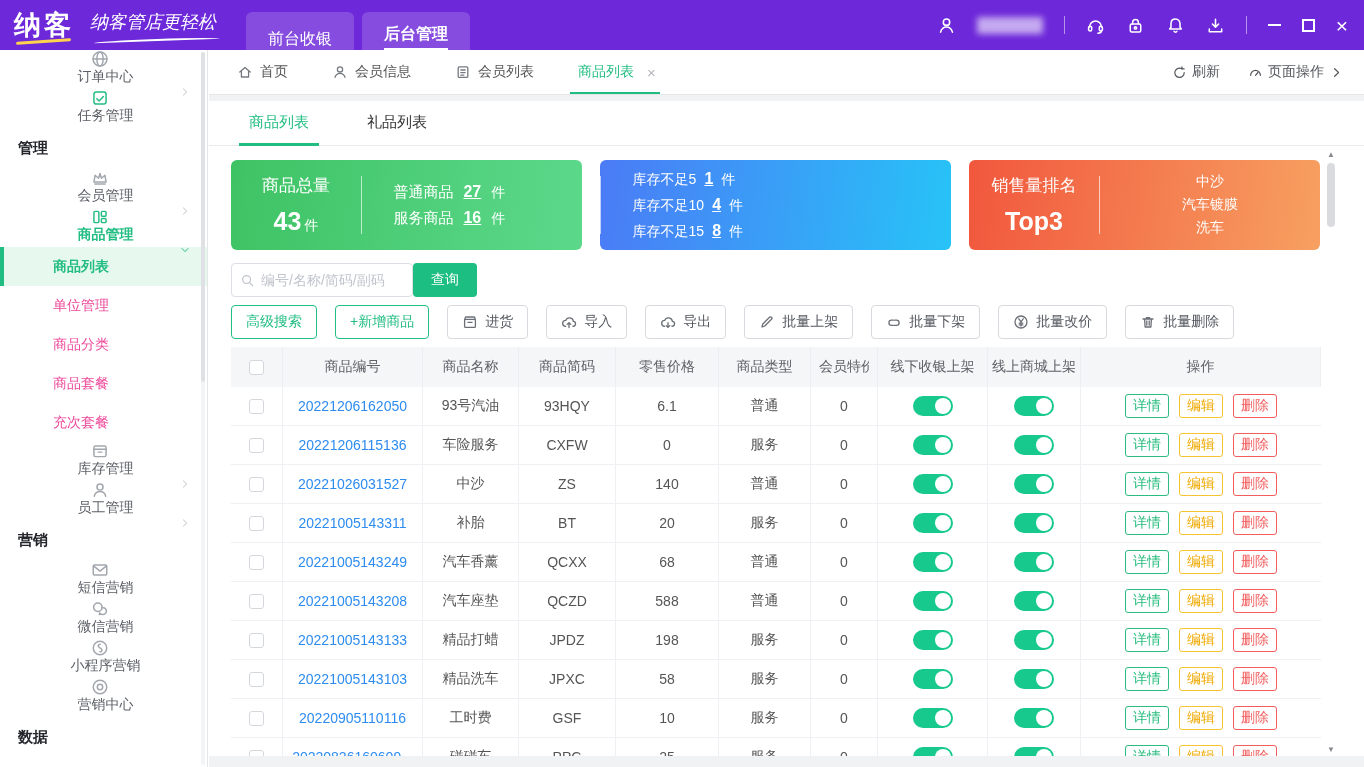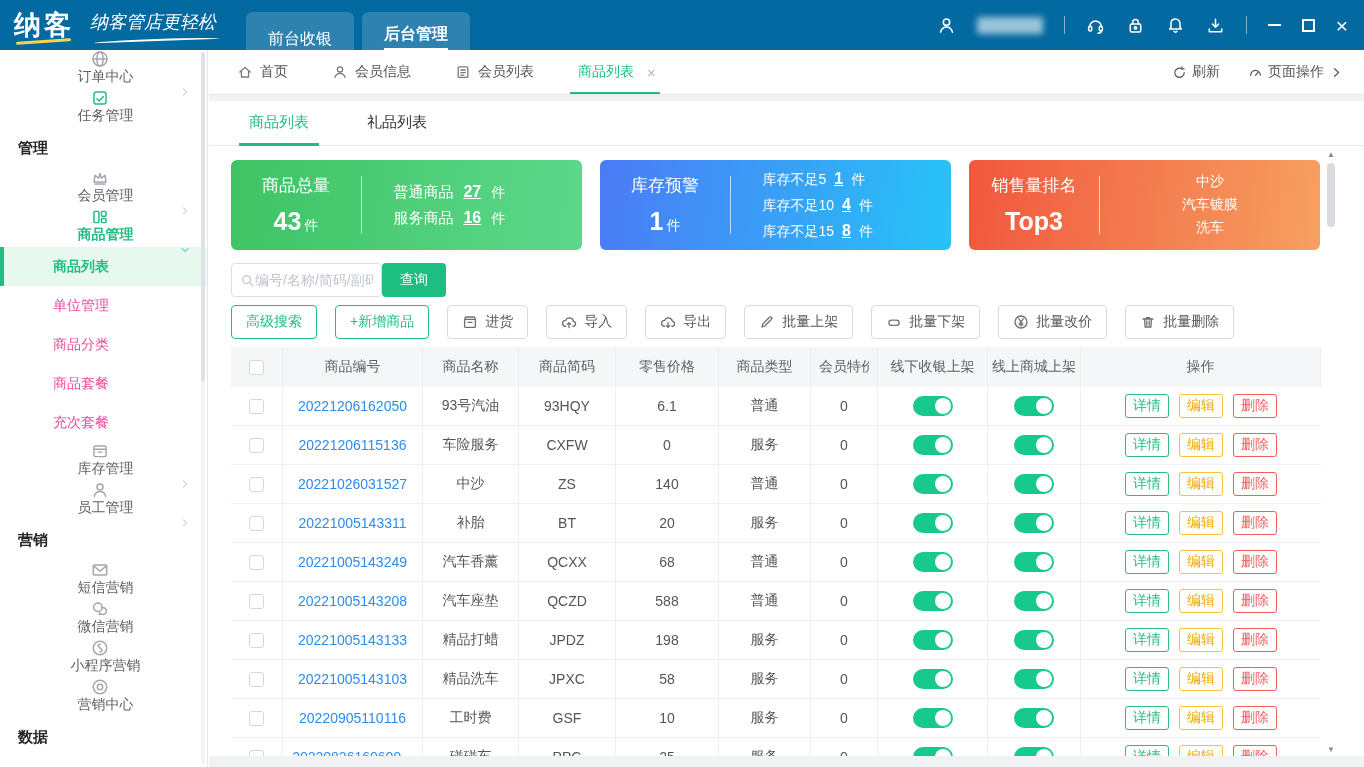--- a/index.html
+++ b/index.html
@@ -1,21 +1,21 @@
 <!DOCTYPE html>
 <html><head>
 <meta charset="utf-8">
 <style>
   *{margin:0;padding:0;box-sizing:border-box;}
   html,body{width:1364px;height:767px;overflow:hidden;background:#fff;
     font-family:"Liberation Sans","DejaVu Sans",sans-serif;}
   svg{fill:none;stroke:currentColor;stroke-width:1.3;stroke-linecap:round;stroke-linejoin:round;display:block;}
 
   
-  .topbar{position:absolute;left:0;top:0;width:1364px;height:50px;background:#0369a1;
+  .topbar{position:absolute;left:0;top:0;width:1364px;height:50px;background:#6d28d9;
     display:flex;align-items:center;color:#fff;z-index:50;}
   .logo{font-size:27px;font-weight:bold;margin-left:14px;letter-spacing:3px;position:relative;line-height:1;}
   .logo::after{content:"";position:absolute;left:2px;bottom:-4px;width:92%;height:3px;background:#ffd24d;
     border-radius:3px;transform:rotate(-4deg);}
   .slogan{font-size:18px;font-style:italic;margin-left:16px;position:relative;top:-3px;
     font-family:"DejaVu Serif",serif;}
   .slogan::after{content:"";position:absolute;left:4px;bottom:-7px;width:100%;height:2px;background:#fff;
     border-radius:50%/100% 100% 0 0;transform:rotate(-2deg);}
   .navtabs{display:flex;align-self:flex-end;margin-left:30px;gap:8px;height:38px;}
   .navtab{padding:0 22px;background:rgba(255,255,255,.17);border-radius:6px 6px 0 0;
@@ -83,22 +83,22 @@
   .card-div{width:1px;height:58px;background:rgba(255,255,255,.65);}
   .card-rows{flex:1;display:flex;flex-direction:column;justify-content:center;gap:7px;padding-left:9%;}
   .cr{font-size:15px;display:flex;gap:10px;align-items:baseline;}
   .cr b{text-decoration:underline;font-size:16px;}
   .cr .cr-unit{font-size:14px;}
   .card.blue .cr{font-size:14px;gap:8px;}
   .card.orange .card-rows{padding-left:0;align-items:center;gap:5px;}
   .card.orange .cr{font-size:14px;}
 
   .search-row{margin:13px 0 0 22px;display:flex;align-items:center;}
-  .s-input{width:151px;height:34px;border:1px solid #dcdfe6;border-radius:4px;display:flex;
-    align-items:center;padding:4px 8px;color:#c0c4cc;}
+  .s-input{width:182px;height:34px;border:1px solid #dcdfe6;border-radius:4px;display:flex;
+    align-items:center;padding:4px 8px;gap:6px;color:#c0c4cc;}
   .s-input svg{width:15px;height:15px;flex:none;}
   .s-input input{border:none;outline:none;width:100%;font-size:14px;color:#333;background:transparent;}
   .s-input input::placeholder{color:#c0c4cc;}
   .query-btn{width:64px;height:34px;background:#1cbe81;color:#fff;border:none;border-radius:4px;
     font-size:14px;margin-left:0;cursor:pointer;}
 
   .toolbar{margin:8px 0 0 22px;display:flex;gap:18px;}
   .tb-btn{height:34px;padding:0 14px;background:#fff;border:1px solid #d8dadf;border-radius:4px;
     font-size:14px;color:#565a61;display:flex;align-items:center;gap:7px;cursor:pointer;}
   .tb-btn svg{width:16px;height:16px;color:#6b6f76;}
@@ -408,26 +408,20 @@
             <span class="cr-unit">件</span>
           </div>
           <div class="cr">
             <span>服务商品</span>
             <b>16</b>
             <span class="cr-unit">件</span>
           </div>
         </div>
       </div>
       <div class="card blue">
-        <div class="card-left">
-          <div class="cl-title">库存预警</div>
-          <div class="cl-value">
-            <span>1</span><span class="cl-unit">件</span>
-          </div>
-        </div>
         <div class="card-div"></div>
         <div class="card-rows">
           <div class="cr">
             <span>库存不足5</span>
             <b>1</b>
             <span class="cr-unit">件</span>
           </div>
           <div class="cr">
             <span>库存不足10</span>
             <b>4</b>

